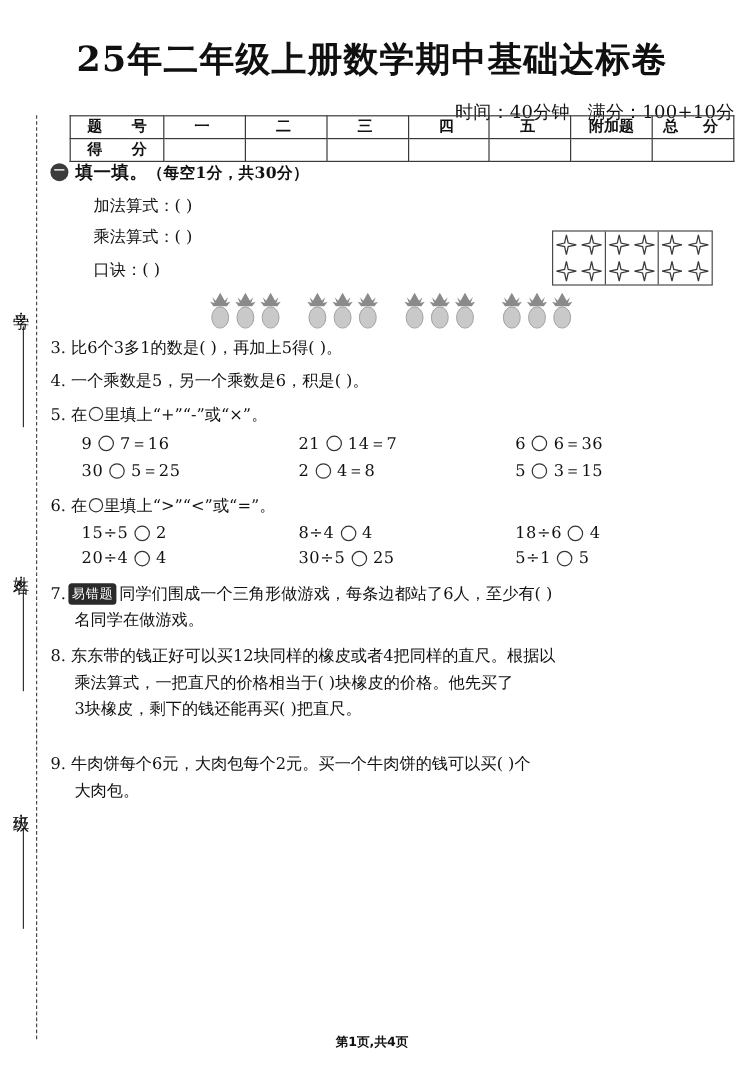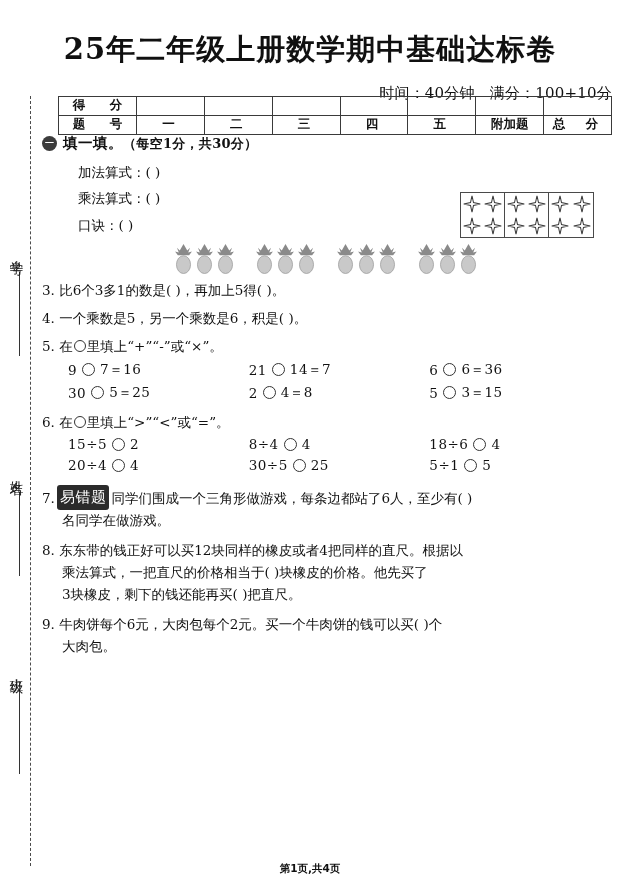--- a/index.html
+++ b/index.html
@@ -86,21 +86,21 @@
     margin-top: 6px; position: relative;
   }
   .q-num { font-weight: 400; }
   .q-body { }
   .indent { padding-left: 20px; }
 
   .sub { padding-left: 36px; font-size: 13.5px; line-height: 1.95; }
 
   .tag {
     display: inline-block; background: #2b2b2b; color: #fff;
-    font-size: 15px; padding: 0px 3px; border-radius: 3px;
+    font-size: 11px; padding: 0px 3px; border-radius: 3px;
     letter-spacing: 0.5px; vertical-align: 1px; margin: 0 2px;
   }
 
   
   .stars {
     position: absolute; right: 26px; top: 192px;
     display: flex; border: 1.6px solid #4a4a4a;
   }
   .star-box {
     width: 44px; height: 44px;
@@ -173,39 +173,39 @@
   <div class="title">25年二年级上册数学期中基础达标卷</div>
 
   <div class="meta">
     <span>时间：40分钟</span>
     <span>满分：100+10分</span>
   </div>
 
   <table class="score-table">
     <tbody>
         <tr>
-      <td class="lab">得　分</td>
-      <td></td>
-      <td></td>
-      <td></td>
-      <td></td>
-      <td></td>
-      <td></td>
-      <td></td>
-    </tr>
-    <tr>
       <td class="lab">题　号</td>
       <td>一</td>
       <td>二</td>
       <td>三</td>
       <td>四</td>
       <td>五</td>
       <td class="add">附加题</td>
       <td>总　分</td>
     </tr>
+    <tr>
+      <td class="lab">得　分</td>
+      <td></td>
+      <td></td>
+      <td></td>
+      <td></td>
+      <td></td>
+      <td></td>
+      <td></td>
+    </tr>
   </tbody>
     </table>
 
   <div class="stars">
     <div class="star-box">
       <svg class="star" viewBox="0 0 24 24">
           <path d="M12 1 L14 10 L23 12 L14 14 L12 23 L10 14 L1 12 L10 10 Z" fill="#fff" stroke="#3a3a3a" stroke-width="1.4"></path>
         </svg>
       <svg class="star" viewBox="0 0 24 24">
           <path d="M12 1 L14 10 L23 12 L14 14 L12 23 L10 14 L1 12 L10 10 Z" fill="#fff" stroke="#3a3a3a" stroke-width="1.4"></path>
@@ -408,21 +408,21 @@
       <div class="indent">名同学在做游戏。</div>
     </div>
 
     <div class="q" style="margin-top:8px;">
       <span class="q-num">8.</span>
       <span class="q-body">东东带的钱正好可以买12块同样的橡皮或者4把同样的直尺。根据以</span>
       <div class="indent">乘法算式，一把直尺的价格相当于(      )块橡皮的价格。他先买了</div>
       <div class="indent">3块橡皮，剩下的钱还能再买(      )把直尺。</div>
     </div>
 
-    <div class="q" style="margin-top:8px;">
+    <div class="q" style="margin-top:24px;">
       <span class="q-num">9.</span>
       <span class="q-body">牛肉饼每个6元，大肉包每个2元。买一个牛肉饼的钱可以买(      )个</span>
       <div class="indent">大肉包。</div>
     </div>
 
   </div>
 
   <div class="footer">第1页,共4页</div>
 
 </div>

